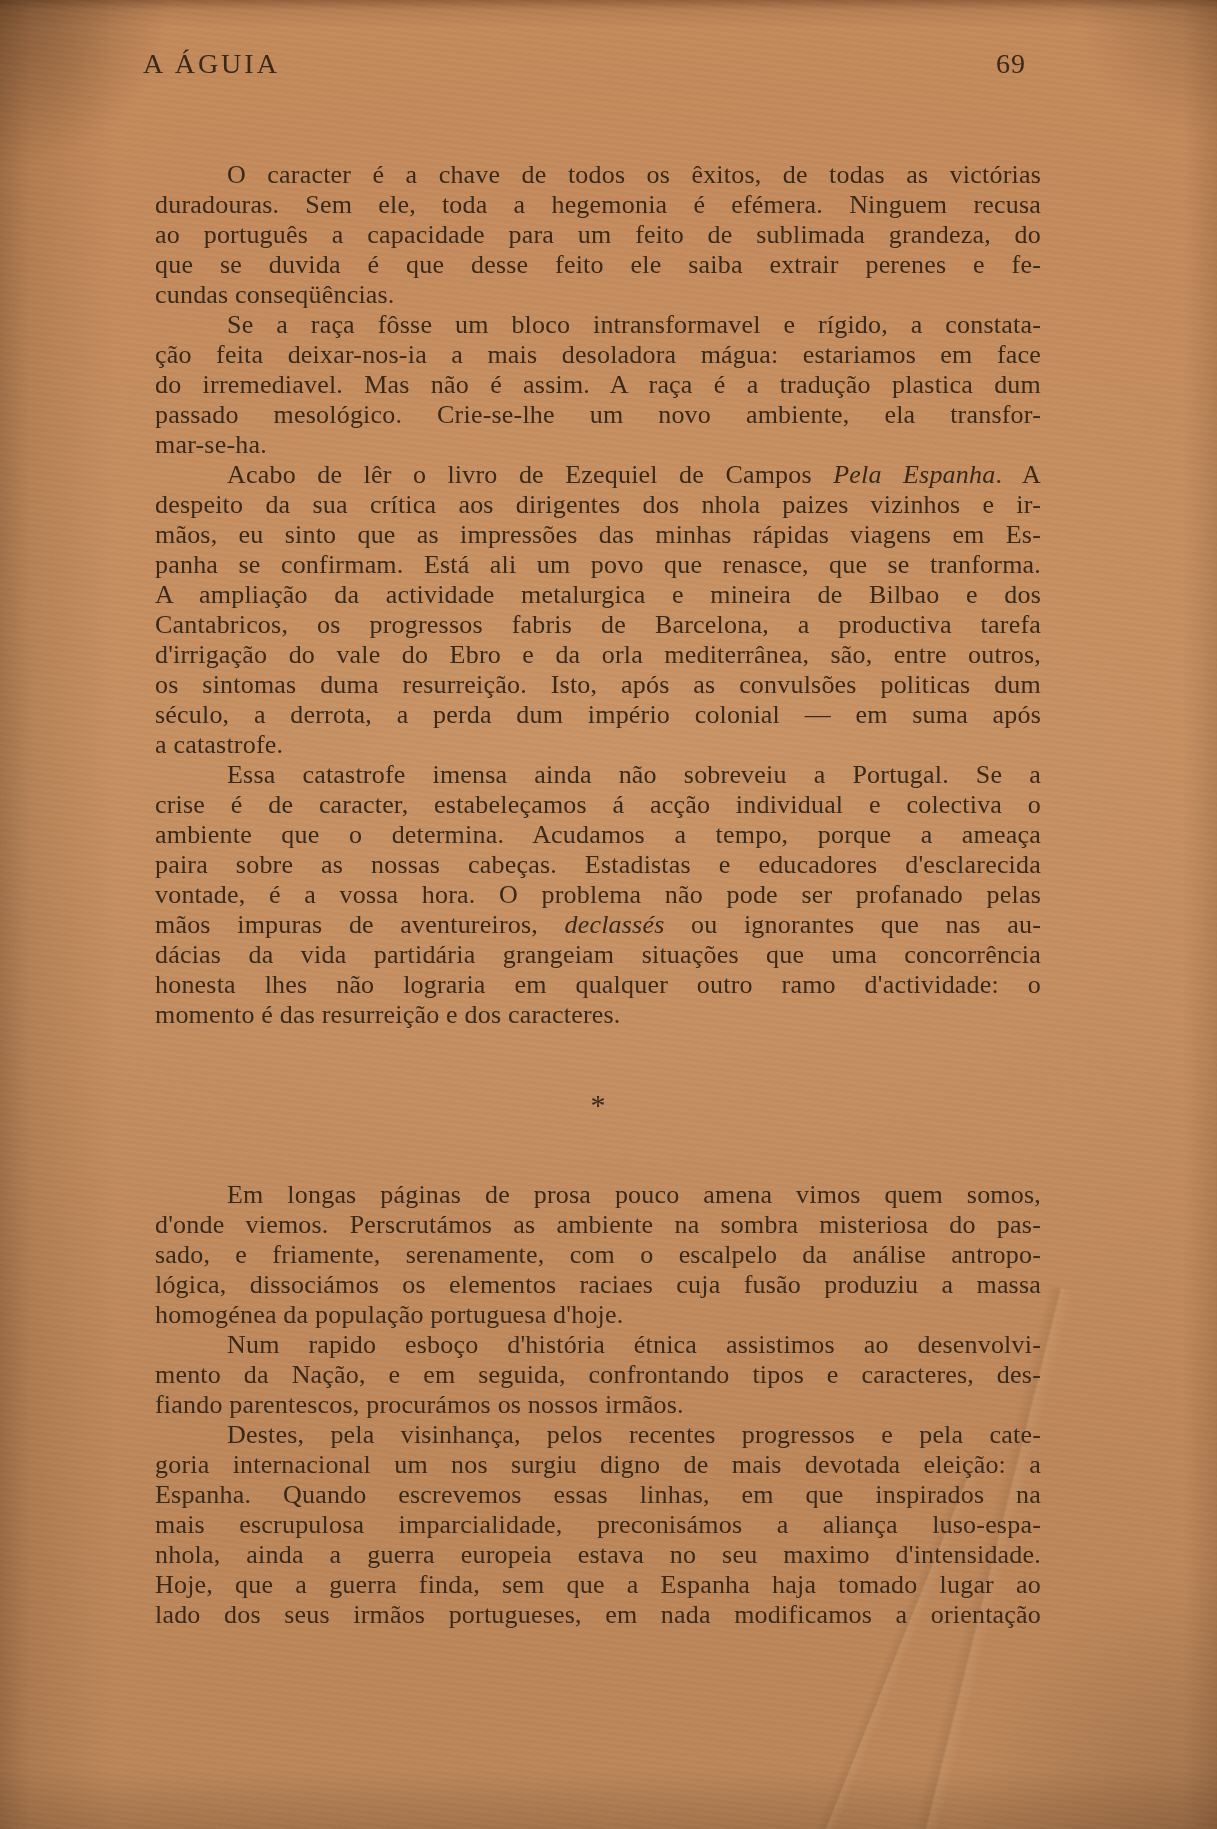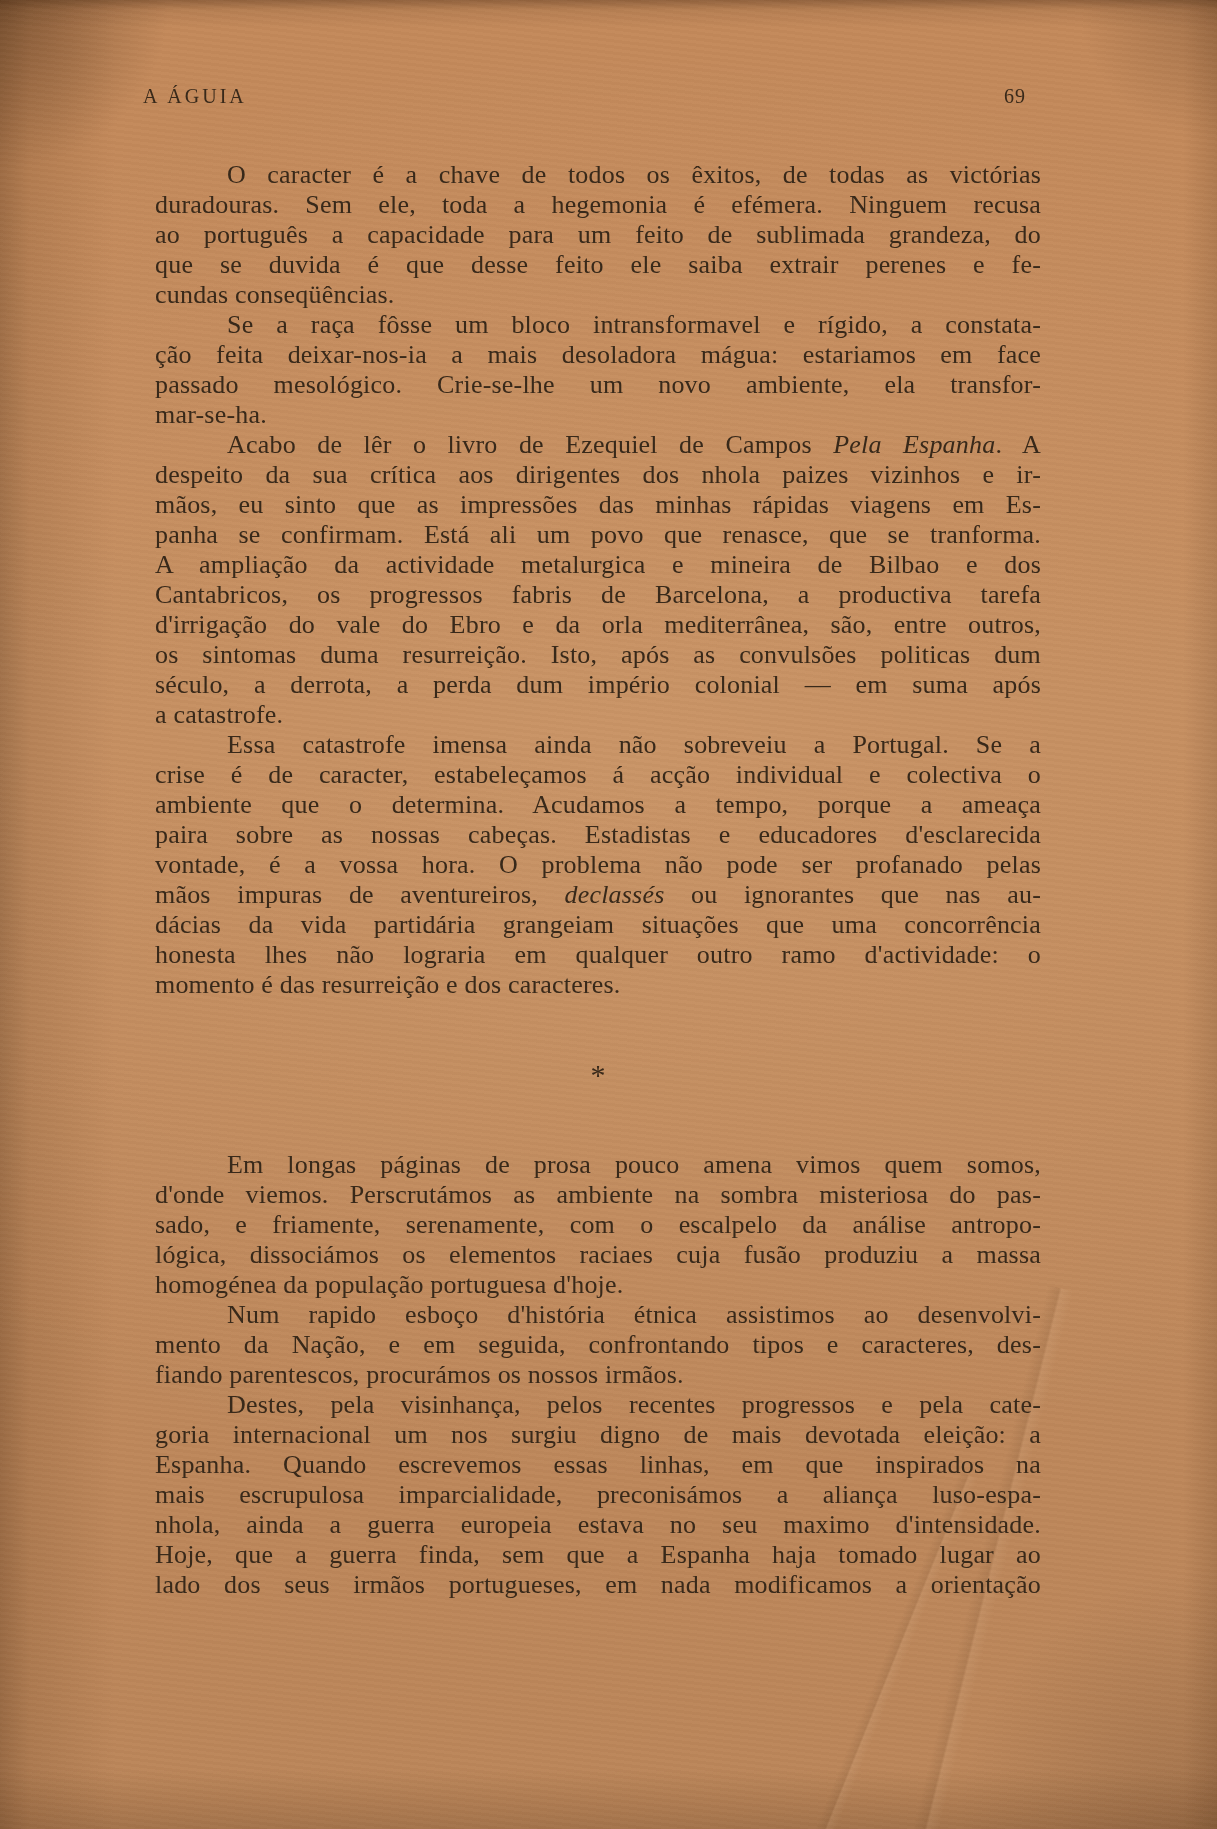--- a/index.html
+++ b/index.html
@@ -37,24 +37,24 @@
     position: absolute;
     pointer-events: none;
     background: linear-gradient(90deg, rgba(0,0,0,0) 0%, rgba(70,45,22,0.10) 45%, rgba(255,230,200,0.08) 55%, rgba(0,0,0,0) 100%);
   }
   .crease.c1 { width: 26px; height: 560px; left: 980px; top: 1280px; transform: rotate(14deg); }
   .crease.c2 { width: 20px; height: 420px; left: 880px; top: 1460px; transform: rotate(22deg); }
 
   .running-header {
     position: absolute;
     left: 140px;
-    top: 80px;
+    top: 48px;
     width: 886px;
     height: 32px;
-    font-size: 20px;
+    font-size: 28px;
     line-height: 32px;
     text-align: center;
   }
   .running-header .title {
     float: left;
     margin-left: 3px;
     letter-spacing: 3px;
   }
   .running-header .folio {
     float: right;
@@ -106,20 +106,21 @@
         <div class="para">
           <div class="line first"><span>O caracter é a chave de todos os êxitos, de todas as victórias</span></div>
           <div class="line"><span>duradouras. Sem ele, toda a hegemonia é efémera. Ninguem recusa</span></div>
           <div class="line"><span>ao português a capacidade para um feito de sublimada grandeza, do</span></div>
           <div class="line"><span>que se duvida é que desse feito ele saiba extrair perenes e fe-</span></div>
           <div class="line last"><span>cundas conseqüências.</span></div>
         </div>
         <div class="para">
           <div class="line first"><span>Se a raça fôsse um bloco intransformavel e rígido, a constata-</span></div>
           <div class="line"><span>ção feita deixar-nos-ia a mais desoladora mágua: estariamos em face</span></div>
+          <div class="line"><span>do irremediavel. Mas não é assim. A raça é a tradução plastica dum</span></div>
           <div class="line"><span>passado mesológico. Crie-se-lhe um novo ambiente, ela transfor-</span></div>
           <div class="line last"><span>mar-se-ha.</span></div>
         </div>
         <div class="para">
           <div class="line first"><span>Acabo de lêr o livro de Ezequiel de Campos </span><em>Pela Espanha</em><span>. A</span></div>
           <div class="line"><span>despeito da sua crítica aos dirigentes dos nhola paizes vizinhos e ir-</span></div>
           <div class="line"><span>mãos, eu sinto que as impressões das minhas rápidas viagens em Es-</span></div>
           <div class="line"><span>panha se confirmam. Está ali um povo que renasce, que se tranforma.</span></div>
           <div class="line"><span>A ampliação da actividade metalurgica e mineira de Bilbao e dos</span></div>
           <div class="line"><span>Cantabricos, os progressos fabris de Barcelona, a productiva tarefa</span></div>

